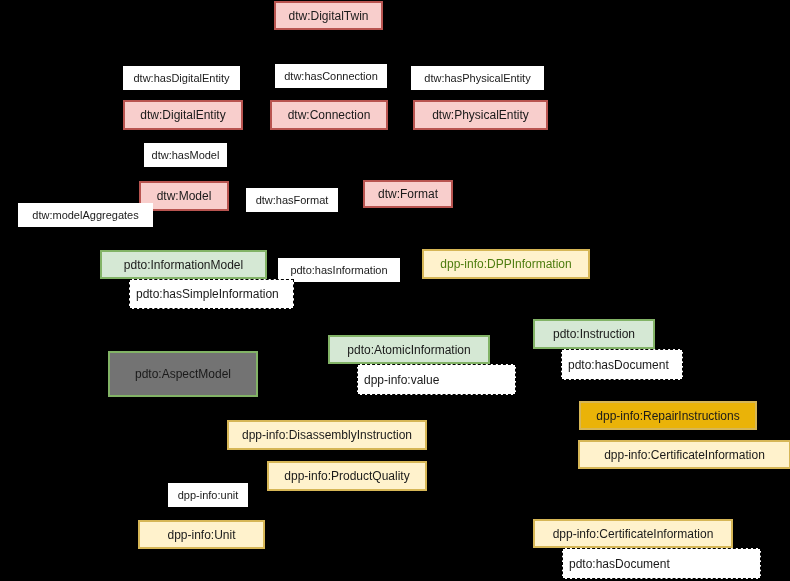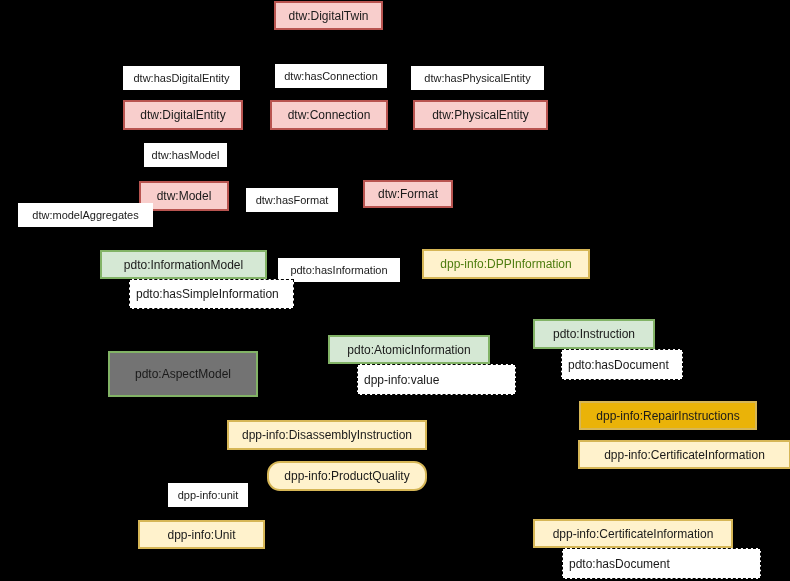--- a/index.html
+++ b/index.html
@@ -47,21 +47,21 @@
     <div class="node cls" style="left: 139px; top: 181px; width: 90px; height: 30px; color: rgb(26, 26, 26); background: rgb(248, 206, 204); border-color: rgb(184, 84, 80);">dtw:Model</div>
     <div class="node cls" style="left: 363px; top: 180px; width: 90px; height: 28px; color: rgb(26, 26, 26); background: rgb(248, 206, 204); border-color: rgb(184, 84, 80);">dtw:Format</div>
     <div class="node cls" style="left: 100px; top: 250px; width: 167px; height: 29px; color: rgb(26, 26, 26); background: rgb(213, 232, 212); border-color: rgb(130, 179, 102);">pdto:InformationModel</div>
     <div class="node cls" style="left: 422px; top: 249px; width: 168px; height: 30px; color: #4d7c0f; background: rgb(255, 242, 204); border-color: rgb(214, 182, 86);">dpp-info:DPPInformation</div>
     <div class="node cls" style="left: 533px; top: 319px; width: 122px; height: 30px; color: rgb(26, 26, 26); background: rgb(213, 232, 212); border-color: rgb(130, 179, 102);">pdto:Instruction</div>
     <div class="node cls" style="left: 328px; top: 335px; width: 162px; height: 29px; color: rgb(26, 26, 26); background: rgb(213, 232, 212); border-color: rgb(130, 179, 102);">pdto:AtomicInformation</div>
     <div class="node cls" style="left: 108px; top: 351px; width: 150px; height: 46px; color: rgb(26, 26, 26); background: #737373; border-color: rgb(130, 179, 102);">pdto:AspectModel</div>
     <div class="node cls" style="left: 579px; top: 401px; width: 178px; height: 29px; color: rgb(26, 26, 26); background: #eab308; border-color: rgb(214, 182, 86);">dpp-info:RepairInstructions</div>
     <div class="node cls" style="left: 227px; top: 420px; width: 200px; height: 30px; color: rgb(26, 26, 26); background: rgb(255, 242, 204); border-color: rgb(214, 182, 86);">dpp-info:DisassemblyInstruction</div>
     <div class="node cls" style="left: 578px; top: 440px; width: 213px; height: 29px; color: rgb(26, 26, 26); background: rgb(255, 242, 204); border-color: rgb(214, 182, 86);">dpp-info:CertificateInformation</div>
-    <div class="node cls" style="left: 267px; top: 461px; width: 160px; height: 30px; color: rgb(26, 26, 26); background: rgb(255, 242, 204); border-color: rgb(214, 182, 86); border-radius: 13px;">dpp-info:ProductQuality</div>
+    <div class="node cls" style="left: 267px; top: 461px; width: 160px; height: 30px; color: rgb(26, 26, 26); background: rgb(255, 242, 204); border-color: rgb(214, 182, 86);">dpp-info:ProductQuality</div>
     <div class="node cls" style="left: 138px; top: 520px; width: 127px; height: 29px; color: rgb(26, 26, 26); background: rgb(255, 242, 204); border-color: rgb(214, 182, 86);">dpp-info:Unit</div>
     <div class="node cls" style="left: 533px; top: 519px; width: 200px; height: 29px; color: rgb(26, 26, 26); background: rgb(255, 242, 204); border-color: rgb(214, 182, 86);">dpp-info:CertificateInformation</div>
     <div class="node edge-label" style="left: 123px; top: 66px; width: 117px; height: 17px; color: rgb(26, 26, 26);">dtw:hasDigitalEntity</div>
     <div class="node edge-label" style="left: 275px; top: 64px; width: 112px; height: 17px; color: rgb(26, 26, 26);">dtw:hasConnection</div>
     <div class="node edge-label" style="left: 411px; top: 66px; width: 133px; height: 16px; color: rgb(26, 26, 26);">dtw:hasPhysicalEntity</div>
     <div class="node edge-label" style="left: 144px; top: 143px; width: 83px; height: 17px; color: rgb(26, 26, 26);">dtw:hasModel</div>
     <div class="node edge-label" style="left: 18px; top: 203px; width: 135px; height: 17px; color: rgb(26, 26, 26);">dtw:modelAggregates</div>
     <div class="node edge-label" style="left: 246px; top: 188px; width: 92px; height: 16px; color: rgb(26, 26, 26);">dtw:hasFormat</div>
     <div class="node edge-label" style="left: 278px; top: 258px; width: 122px; height: 16px; color: rgb(26, 26, 26);">pdto:hasInformation</div>
     <div class="node edge-label" style="left: 168px; top: 483px; width: 80px; height: 17px; color: rgb(26, 26, 26);">dpp-info:unit</div>

